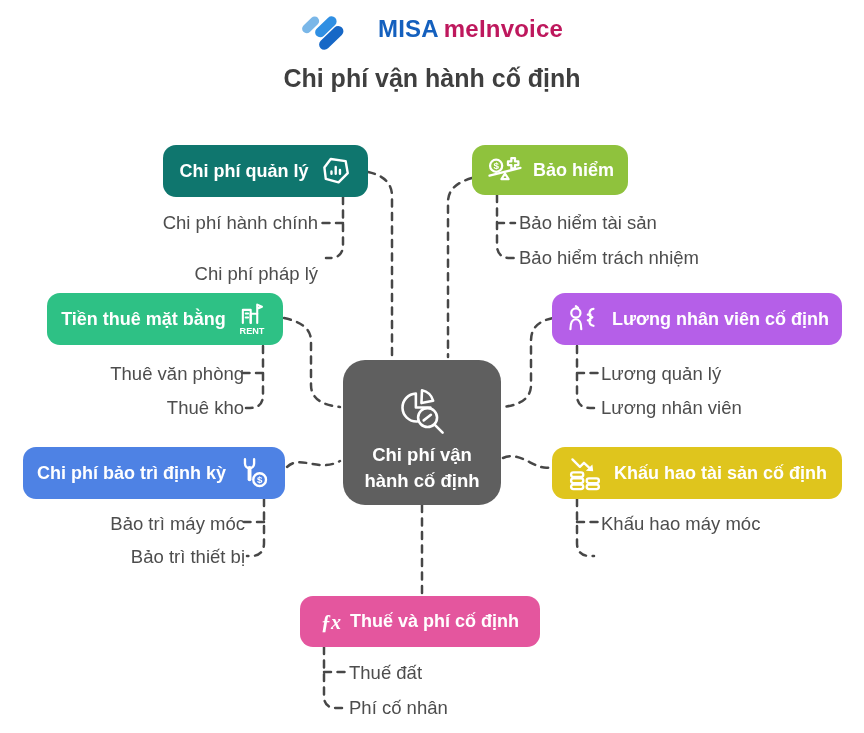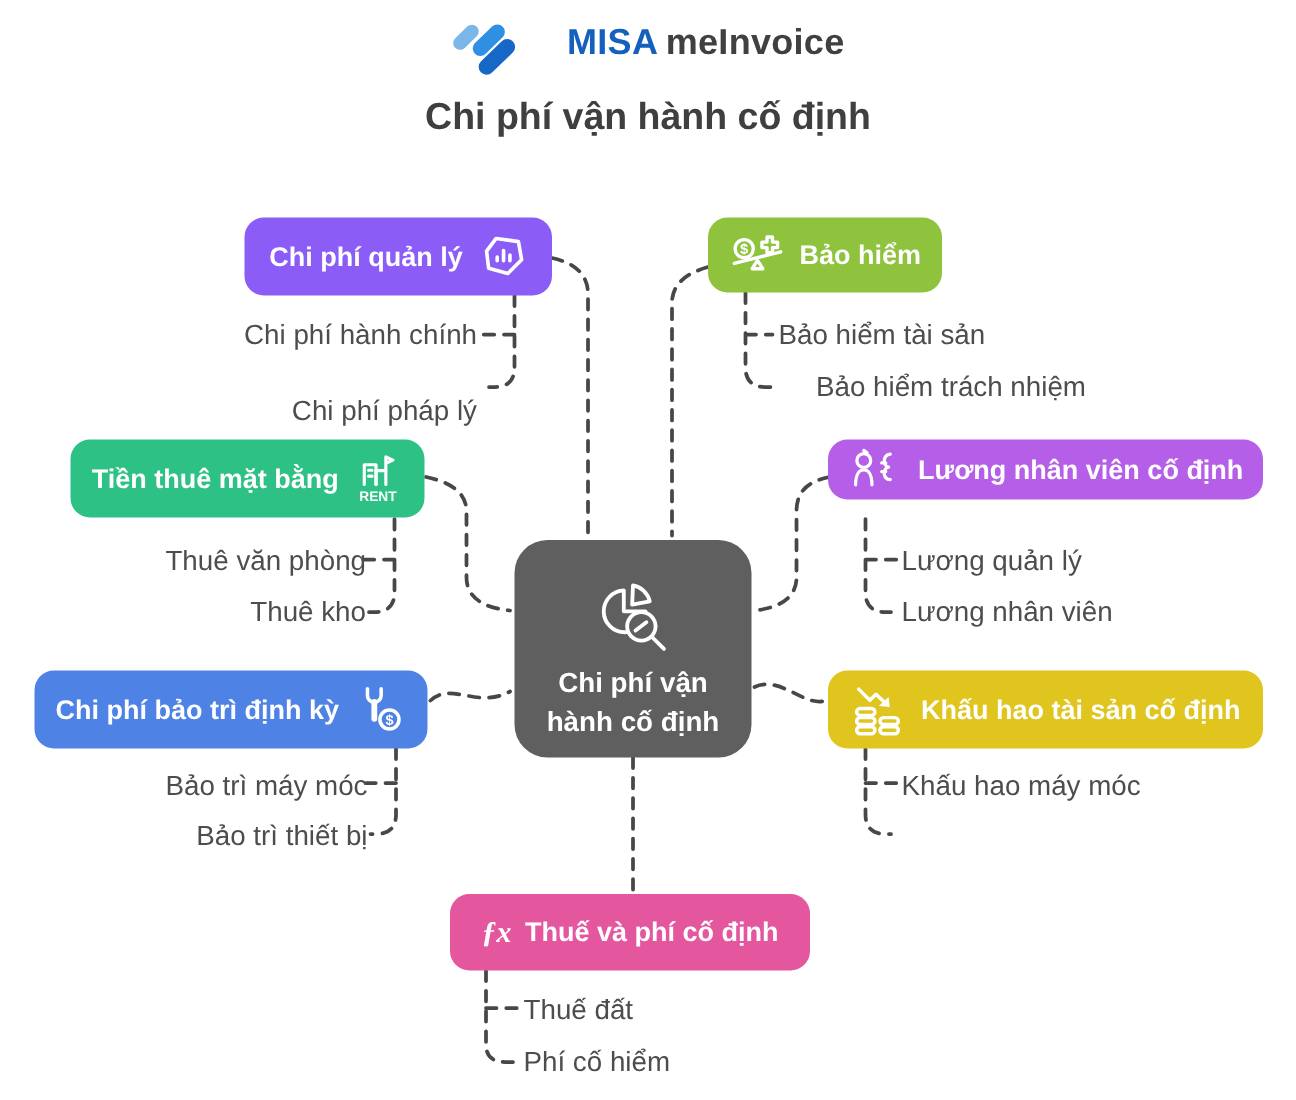--- a/index.html
+++ b/index.html
@@ -5,21 +5,21 @@
   html,body{margin:0;padding:0;background:#fff;}
   body{width:864px;height:733px;position:relative;overflow:hidden;
        font-family:"Liberation Sans",sans-serif;}
   .stage{position:absolute;left:0;top:0;width:864px;height:733px;}
   
   .logo-row{position:absolute;top:6px;left:0;width:100%;display:flex;
             align-items:center;justify-content:center;gap:27px;}
   .logo-mark{width:50px;height:46px;display:block;}
   .logo-text{font-size:24px;letter-spacing:.2px;display:flex;align-items:baseline;}
   .logo-brand{font-weight:800;color:#1460BE;}
-  .logo-product{font-weight:600;color:#404040;margin-left:5px;}
+  .logo-product{font-weight:600;color:#be185d;margin-left:5px;}
   .page-title{position:absolute;top:64px;left:0;width:100%;text-align:center;
               font-size:25px;font-weight:700;color:#3F3F3F;}
   
   svg.connectors{position:absolute;left:0;top:0;width:864px;height:733px;}
   svg.connectors path{fill:none;stroke:#474747;stroke-width:2.5;
                       stroke-dasharray:7 6.5;stroke-linecap:round;}
   
   .node{position:absolute;display:flex;align-items:center;justify-content:center;
         gap:9px;color:#fff;font-weight:700;font-size:18px;white-space:nowrap;
         border-radius:13px;box-sizing:border-box;}
@@ -82,21 +82,21 @@
         <path d="M26 5.5 A12.5 12.5 0 0 1 36 15 L25.5 17 Z"></path>
         <circle cx="31" cy="30" r="8.5" fill="#5F5F5F"></circle>
         <path d="M27.5 32.5 L34 27.5"></path>
         <path d="M37.5 36.5 L44.5 43.5"></path>
       </svg>
     </span>
     <span>Chi phí vận</span>
     <span>hành cố định</span>
   </div>
 
-  <div class="node" style="left: 163px; top: 145px; width: 205px; height: 52px; background-color: #8b5cf6;">
+  <div class="node" style="left: 163px; top: 145px; width: 205px; height: 52px; background-color: #0f766e;">
     <span>Chi phí quản lý</span>
     <span class="nicon">
       <svg width="34" height="34" viewBox="0 0 24 24" stroke="#fff" stroke-width="1.7" fill="none" stroke-linecap="round" stroke-linejoin="round">
         <path d="M4.5 9.5 L9 3.5 L19.5 5 L21 13.5 L14.5 20 L5.5 17.5 Z"></path>
         <path d="M9.5 14 V12.3 M12.5 14 V9.2 M15.5 14 V11.3"></path>
       </svg>
     </span>
   </div>
   <div class="child r" style="right:546px;top:211px;">Chi phí hành chính</div>
   <div class="child r" style="right:546px;top:246px;margin-top:16px;">Chi phí pháp lý</div>
@@ -107,38 +107,38 @@
         <circle cx="7.2" cy="9" r="4.3"></circle>
         <text x="7.2" y="11.4" font-size="7" font-weight="bold" text-anchor="middle" fill="#fff" stroke="none">$</text>
         <path d="M18 3.5 h2.6 v2.4 h2.4 v2.6 h-2.4 v2.4 H18 V8.5 h-2.4 V5.9 H18 Z"></path>
         <path d="M2.5 16 L24.5 10.5"></path>
         <path d="M13.5 14.5 L16 18.5 H11 Z"></path>
       </svg>
     </span>
     <span>Bảo hiểm</span>
   </div>
   <div class="child" style="left:519px;top:211px;">Bảo hiểm tài sản</div>
-  <div class="child" style="left:544px;top:246px;">Bảo hiểm trách nhiệm</div>
+  <div class="child" style="left:519px;top:246px;">Bảo hiểm trách nhiệm</div>
 
   <div class="node" style="left: 47px; top: 293px; width: 236px; height: 52px; background-color: rgb(46, 193, 133);">
     <span>Tiền thuê mặt bằng</span>
     <span class="nicon">
       <svg width="34" height="38" viewBox="0 0 26 28" stroke="#fff" stroke-width="1.6" fill="none" stroke-linecap="round" stroke-linejoin="round">
         <path d="M6 17 V7 H12 V17"></path>
         <path d="M8.2 9.8 H10 M8.2 12.8 H10"></path>
         <path d="M12 17 V10 H17 V17"></path>
         <path d="M17 10 V3 l3.6 1.6 L17 6.2"></path>
         <text x="13" y="25.5" font-size="7" font-weight="bold" text-anchor="middle" fill="#fff" stroke="none">RENT</text>
       </svg>
     </span>
   </div>
   <div class="child r" style="right:620px;top:362px;">Thuê văn phòng</div>
   <div class="child r" style="right:620px;top:396px;">Thuê kho</div>
 
-  <div class="node" style="left: 552px; top: 293px; width: 290px; height: 40px; background-color: rgb(181, 95, 232);">
+  <div class="node" style="left: 552px; top: 293px; width: 290px; height: 52px; background-color: rgb(181, 95, 232);">
     <span class="nicon">
       <svg width="38" height="34" viewBox="0 0 28 24" stroke="#fff" stroke-width="1.6" fill="none" stroke-linecap="round" stroke-linejoin="round">
         <circle cx="8" cy="7.6" r="3.4"></circle>
         <path d="M8 2.6 l1.6 1.2"></path>
         <path d="M4 19.5 C4 13.8 6.2 12.2 8 12.2 C9.8 12.2 12 13.8 12 19.5"></path>
         <path d="M21 4.5 C17.2 5 17.2 10.2 20.2 10.8 C17.2 11.4 17.2 16.6 21 17"></path>
         <path d="M16.8 8.8 h2 M16.8 13 h2"></path>
       </svg>
     </span>
     <span>Lương nhân viên cố định</span>
@@ -174,15 +174,15 @@
     </span>
     <span>Khấu hao tài sản cố định</span>
   </div>
   <div class="child" style="left:601px;top:512px;">Khấu hao máy móc</div>
 
   <div class="node" style="left: 300px; top: 596px; width: 240px; height: 51px; background-color: rgb(228, 86, 158);">
     <span class="nicon fx-glyph">ƒx</span>
     <span>Thuế và phí cố định</span>
   </div>
   <div class="child" style="left:349px;top:661px;">Thuế đất</div>
-  <div class="child" style="left:349px;top:696px;">Phí cố hiểm</div>
+  <div class="child" style="left:349px;top:696px;">Phí cố nhân</div>
 
 </div>
 
 </body></html>

